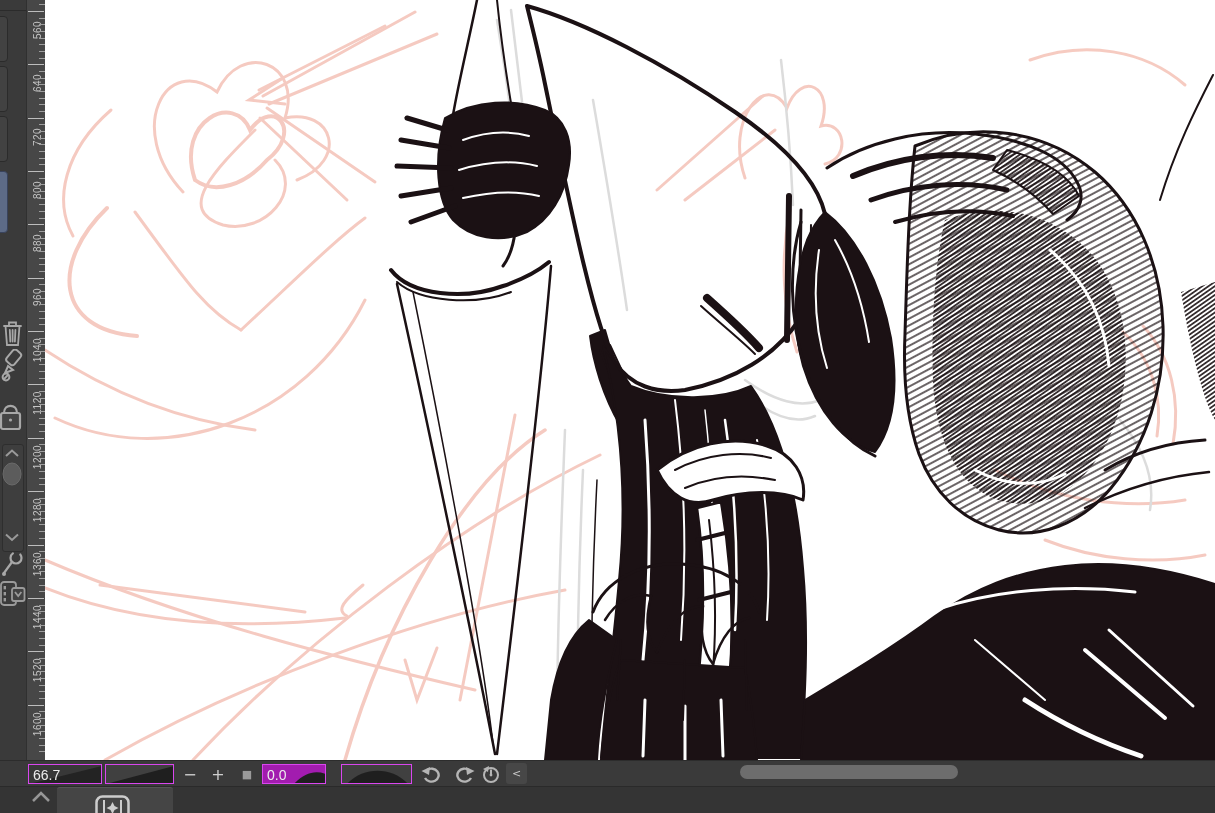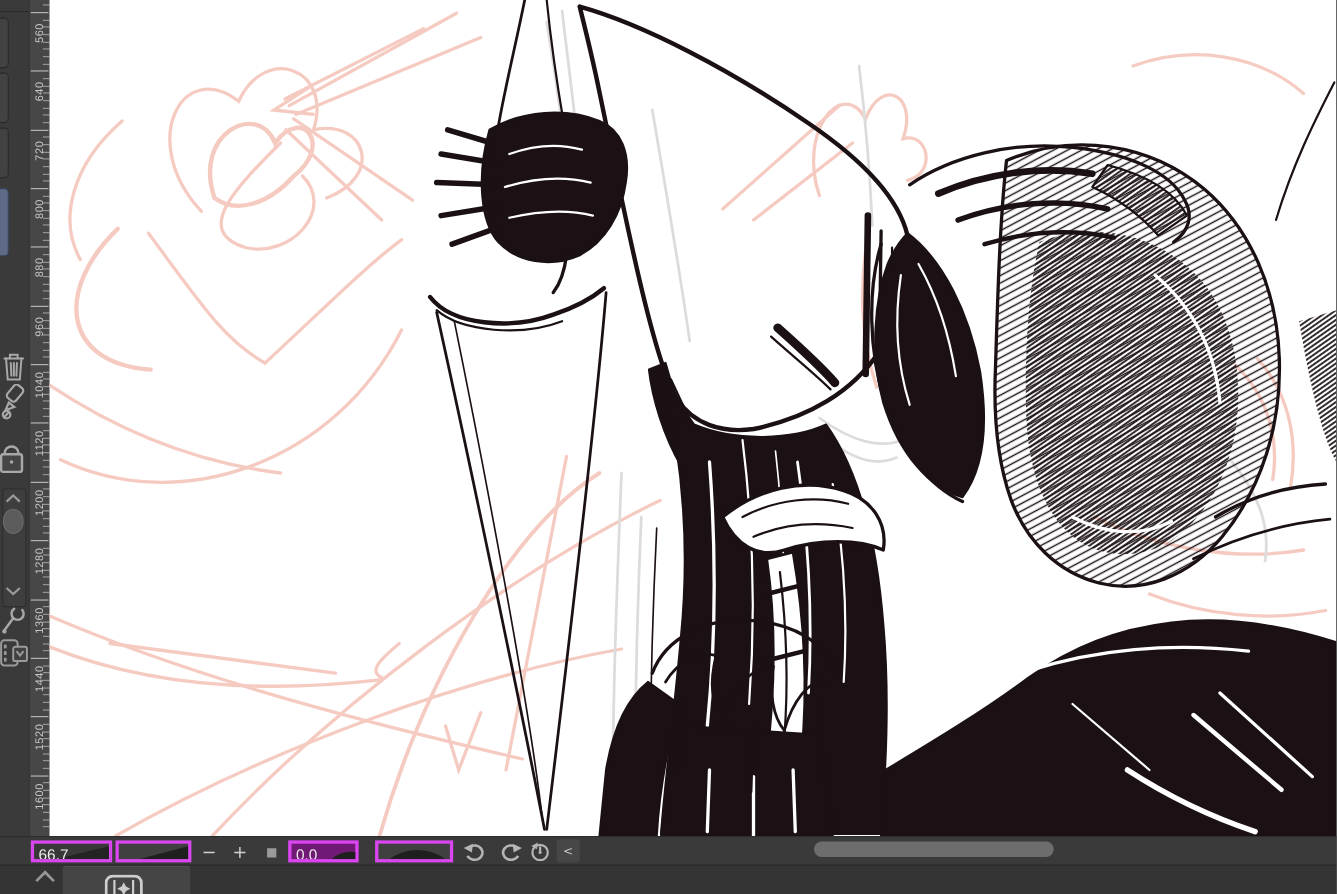--- a/index.html
+++ b/index.html
@@ -22,21 +22,21 @@
   .ruler-major-tick{position:absolute;left:1px;width:16px;height:1px;background:#bdbdbd;}
   .ruler-minor-tick{position:absolute;left:12px;width:6px;height:1px;background:#9d9d9d;}
   .ruler-label{position:absolute;left:0;width:19px;height:12px;display:flex;align-items:center;
                justify-content:center;transform:rotate(-90deg);font-size:10px;color:#c6c6c6;
                white-space:nowrap;letter-spacing:.5px;}
   
   #canvas{left:45px;top:0;width:1170px;height:760px;background:#ffffff;}
   
   #statusbar{left:0;top:760px;width:1215px;height:26px;background:#3a3a3a;
              border-top:1px solid #2c2c2c;box-sizing:border-box;}
-  .sb-box{position:absolute;top:3px;height:20px;background:#3e3e3e;border:3px solid #d946ef;
+  .sb-box{position:absolute;top:3px;height:20px;background:#3e3e3e;border:1px solid #d946ef;
           box-sizing:border-box;overflow:hidden;}
   .sb-val{position:absolute;top:2px;left:4px;font-size:14px;color:#ececec;}
   .sb-glyph{position:absolute;top:3px;height:20px;display:flex;align-items:center;justify-content:center;
             font-family:"DejaVu Sans",sans-serif;color:#cfcfcf;cursor:default;}
   .sb-iconbtn{position:absolute;top:4px;width:24px;height:18px;}
   #collapse-btn{position:absolute;left:506px;top:2px;width:21px;height:21px;background:#474747;
                 border-radius:3px;display:flex;align-items:center;justify-content:center;
                 font-family:"DejaVu Sans",sans-serif;font-size:11px;color:#c8c8c8;}
   #hscroll-thumb{position:absolute;left:740px;top:4px;width:218px;height:14px;background:#6d6d6d;
                  border-radius:7px;}
@@ -434,21 +434,21 @@
 
     <div class="sb-box" style="left:105px;width:69px;background:#404040">
       <svg width="69" height="20" style="position:absolute;left:0;top:0">
         <polygon points="0,19 68,1 68,19" fill="#1f1f1f"></polygon>
       </svg>
     </div>
     <div class="sb-glyph" style="left:178px;width:24px;font-size:16px">−</div>
     <div class="sb-glyph" style="left:206px;width:24px;font-size:16px">+</div>
     <div class="sb-glyph" style="left:236px;width:22px;font-size:11px;color:#9a9a9a">■</div>
 
-    <div class="sb-box" style="left:262px;width:64px;background:#701a75">
+    <div class="sb-box" style="left:262px;width:64px;background:#a21caf">
       <svg width="76" height="20" style="position:absolute;left:0;top:0">
         <path d="M30 20 C45 3 62 3 78 20 Z" fill="#1f1f1f"></path>
       </svg>
       <span class="sb-val">0.0</span>
     </div>
 
     <div class="sb-box" style="left:341px;width:71px;background:#404040">
       <svg width="71" height="20" style="position:absolute;left:0;top:0">
         <path d="M4 20 C20 1 51 1 67 20 Z" fill="#1f1f1f"></path>
       </svg>

